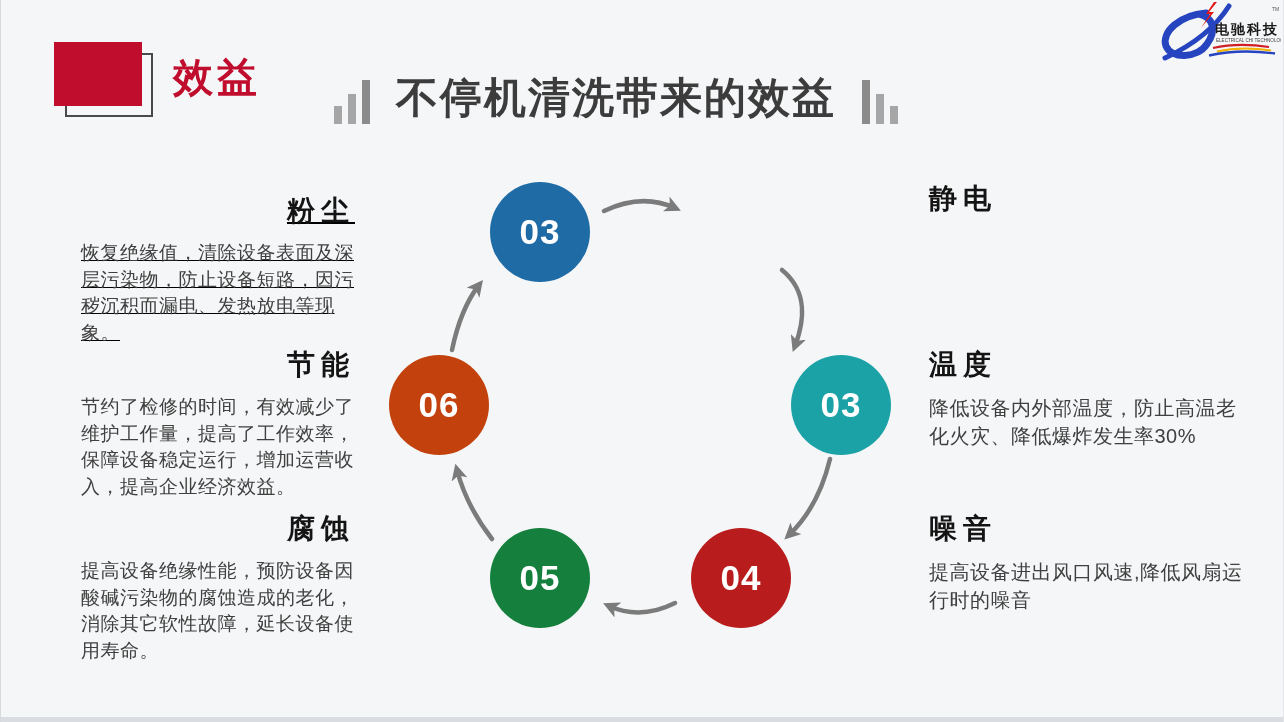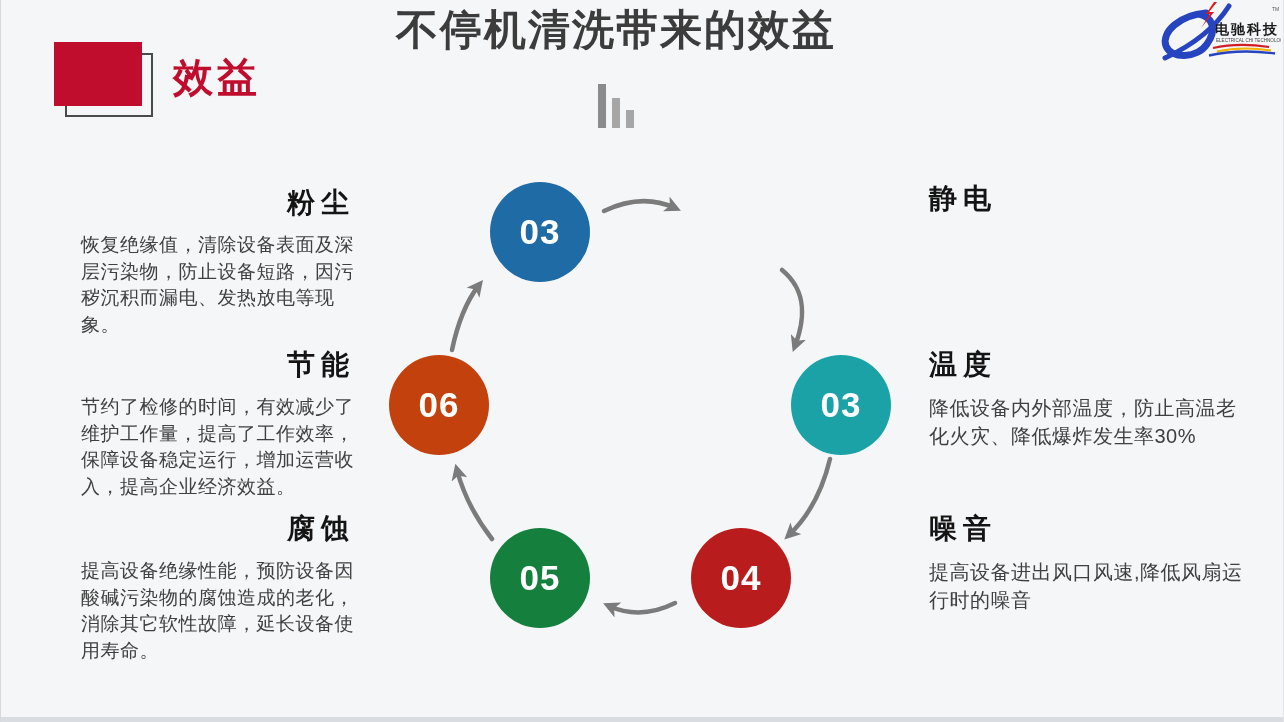--- a/index.html
+++ b/index.html
@@ -25,21 +25,21 @@
     position:absolute; left:53px; top:42px; width:88px; height:64px;
   }
   .corner-label {
     position:absolute; left:172px; top:50px;
     font-size:40px; font-weight:bold; letter-spacing:4px;
   }
 
   
   .header-row {
     position:absolute; left:280px; top:68px; width:670px; height:60px;
-    display:flex; align-items:center; justify-content:flex-end; gap:26px;flex-direction:column;
+    display:flex; align-items:center; justify-content:center; gap:26px;
   }
   .bars { display:flex; align-items:flex-end; gap:6px; height:52px; }
   .bar { width:8px; background:#a6a6a6; }
   .bar.h1{height:18px;} .bar.h2{height:30px;} .bar.h3{height:44px; background:#8b8b8b;}
   .page-title {
     font-size:42px; font-weight:900; color:#3c3c3c; letter-spacing:2px;
     white-space:nowrap;
   }
 
   
@@ -64,21 +64,21 @@
   .benefit { position:absolute; }
   .benefit h2 {
     font-size:28px; font-weight:800; color:#141414; letter-spacing:6px;
     margin-bottom:10px;
   }
   .benefit p { font-size:19px; color:#404040; line-height:1.4; letter-spacing:0.5px; }
   .benefit.left  { left:80px;  width:274px; }
   .benefit.left h2 { text-align:right; }
   .benefit.right { left:928px; width:318px; }
   .benefit.right p { font-size:20px; }
-  .b-dust   { top:184px; }
+  .b-dust   { top:192px;text-decoration:underline; }
   .b-energy { top:346px; }
   .b-corr   { top:510px; }
   .b-static { top:180px; }
   .b-temp   { top:346px; }
   .b-noise  { top:510px; }
 </style>
 </head>
 <body>
 
 <div id="slide">

